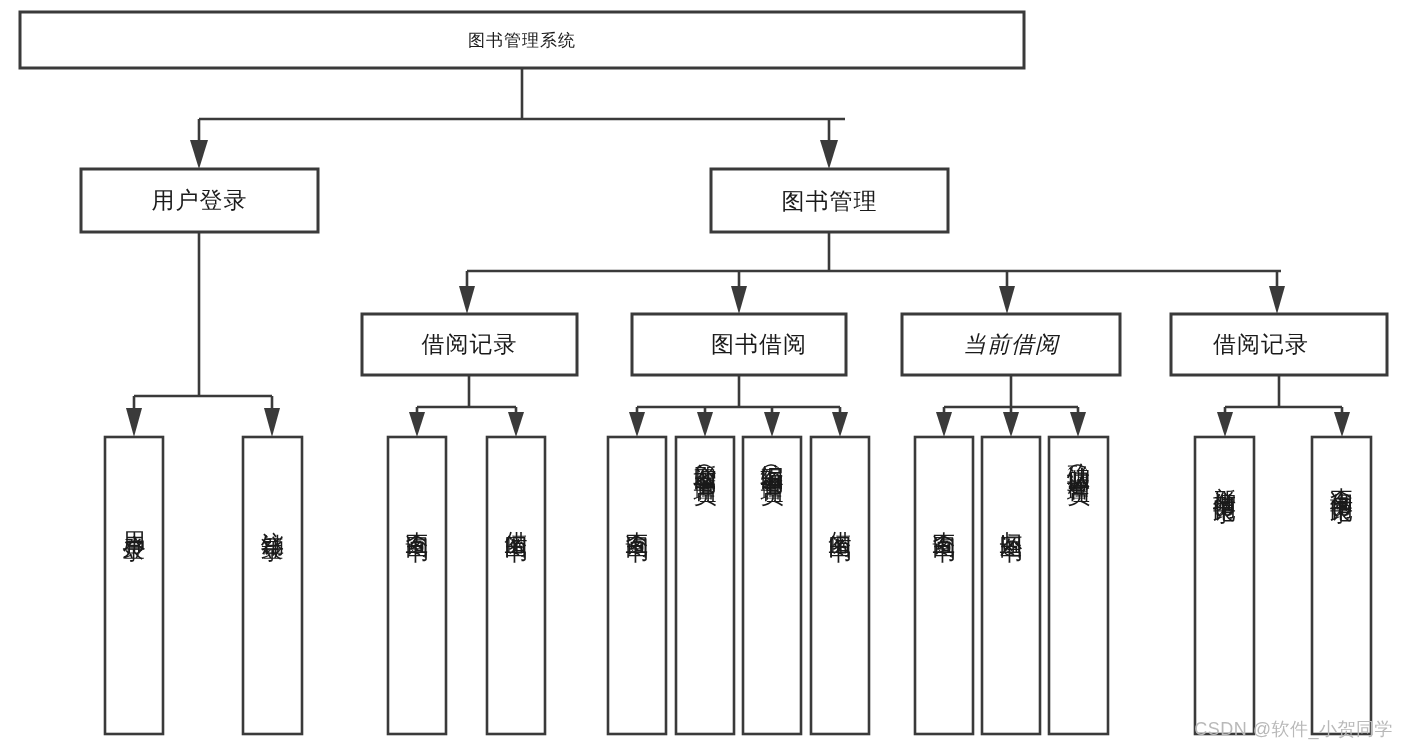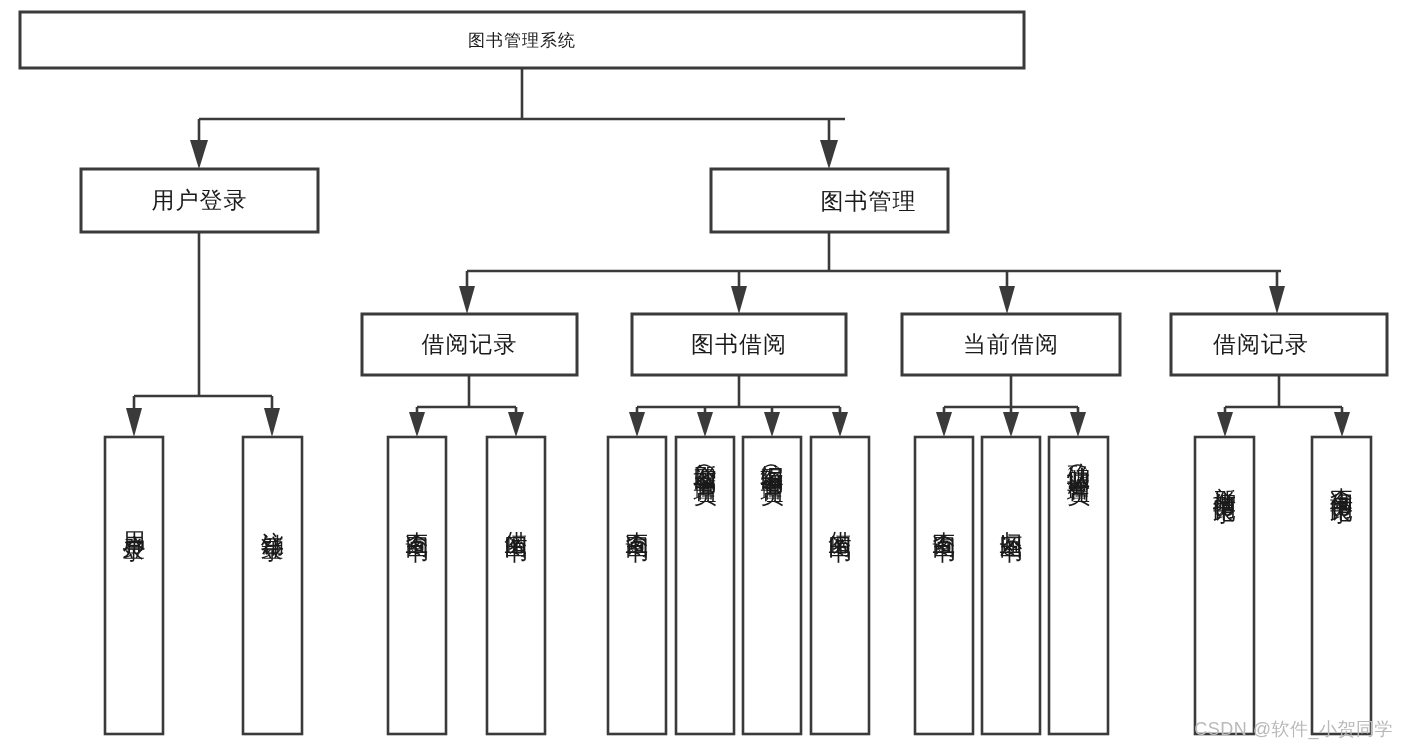--- a/index.html
+++ b/index.html
@@ -187,31 +187,31 @@
     <rect class="node-box-thin" x="1312" y="437" width="59" height="297"></rect>
   </svg>
 
   <div class="htext-wrap" style="left:20px; top:12px; width:1004px; height:56px;">
     <span class="htext title-text">图书管理系统</span>
   </div>
 
   <div class="htext-wrap" style="left:81px; top:169px; width:237px; height:63px;">
     <span class="htext">用户登录</span>
   </div>
-  <div class="htext-wrap" style="left:711px; top:169px; width:237px; height:64px;padding-left:39px;">
+  <div class="htext-wrap" style="left:711px; top:169px; width:237px; height:64px;">
     <span class="htext">图书管理</span>
   </div>
 
   <div class="htext-wrap" style="left:362px; top:314px; width:215px; height:61px;">
     <span class="htext">借阅记录</span>
   </div>
-  <div class="htext-wrap" style="left:632px; top:314px; width:214px; height:61px;">
+  <div class="htext-wrap" style="left:652px; top:314px; width:214px; height:61px;">
     <span class="htext">图书借阅</span>
   </div>
-  <div class="htext-wrap" style="left:902px; top:314px; width:218px; height:61px;">
+  <div class="htext-wrap" style="left:902px; top:314px; width:218px; height:61px;font-style:italic;">
     <span class="htext">当前借阅</span>
   </div>
   <div class="htext-wrap" style="left:1171px; top:314px; width:180px; height:61px;">
     <span class="htext">借阅记录</span>
   </div>
 
   <div class="vtext-wrap" style="left:105px; top:437px; width:58px; height:297px; padding-top:76px;">
     <span class="vtext">用户登录</span>
   </div>
   <div class="vtext-wrap" style="left:243px; top:437px; width:59px; height:297px; padding-top:76px;">

